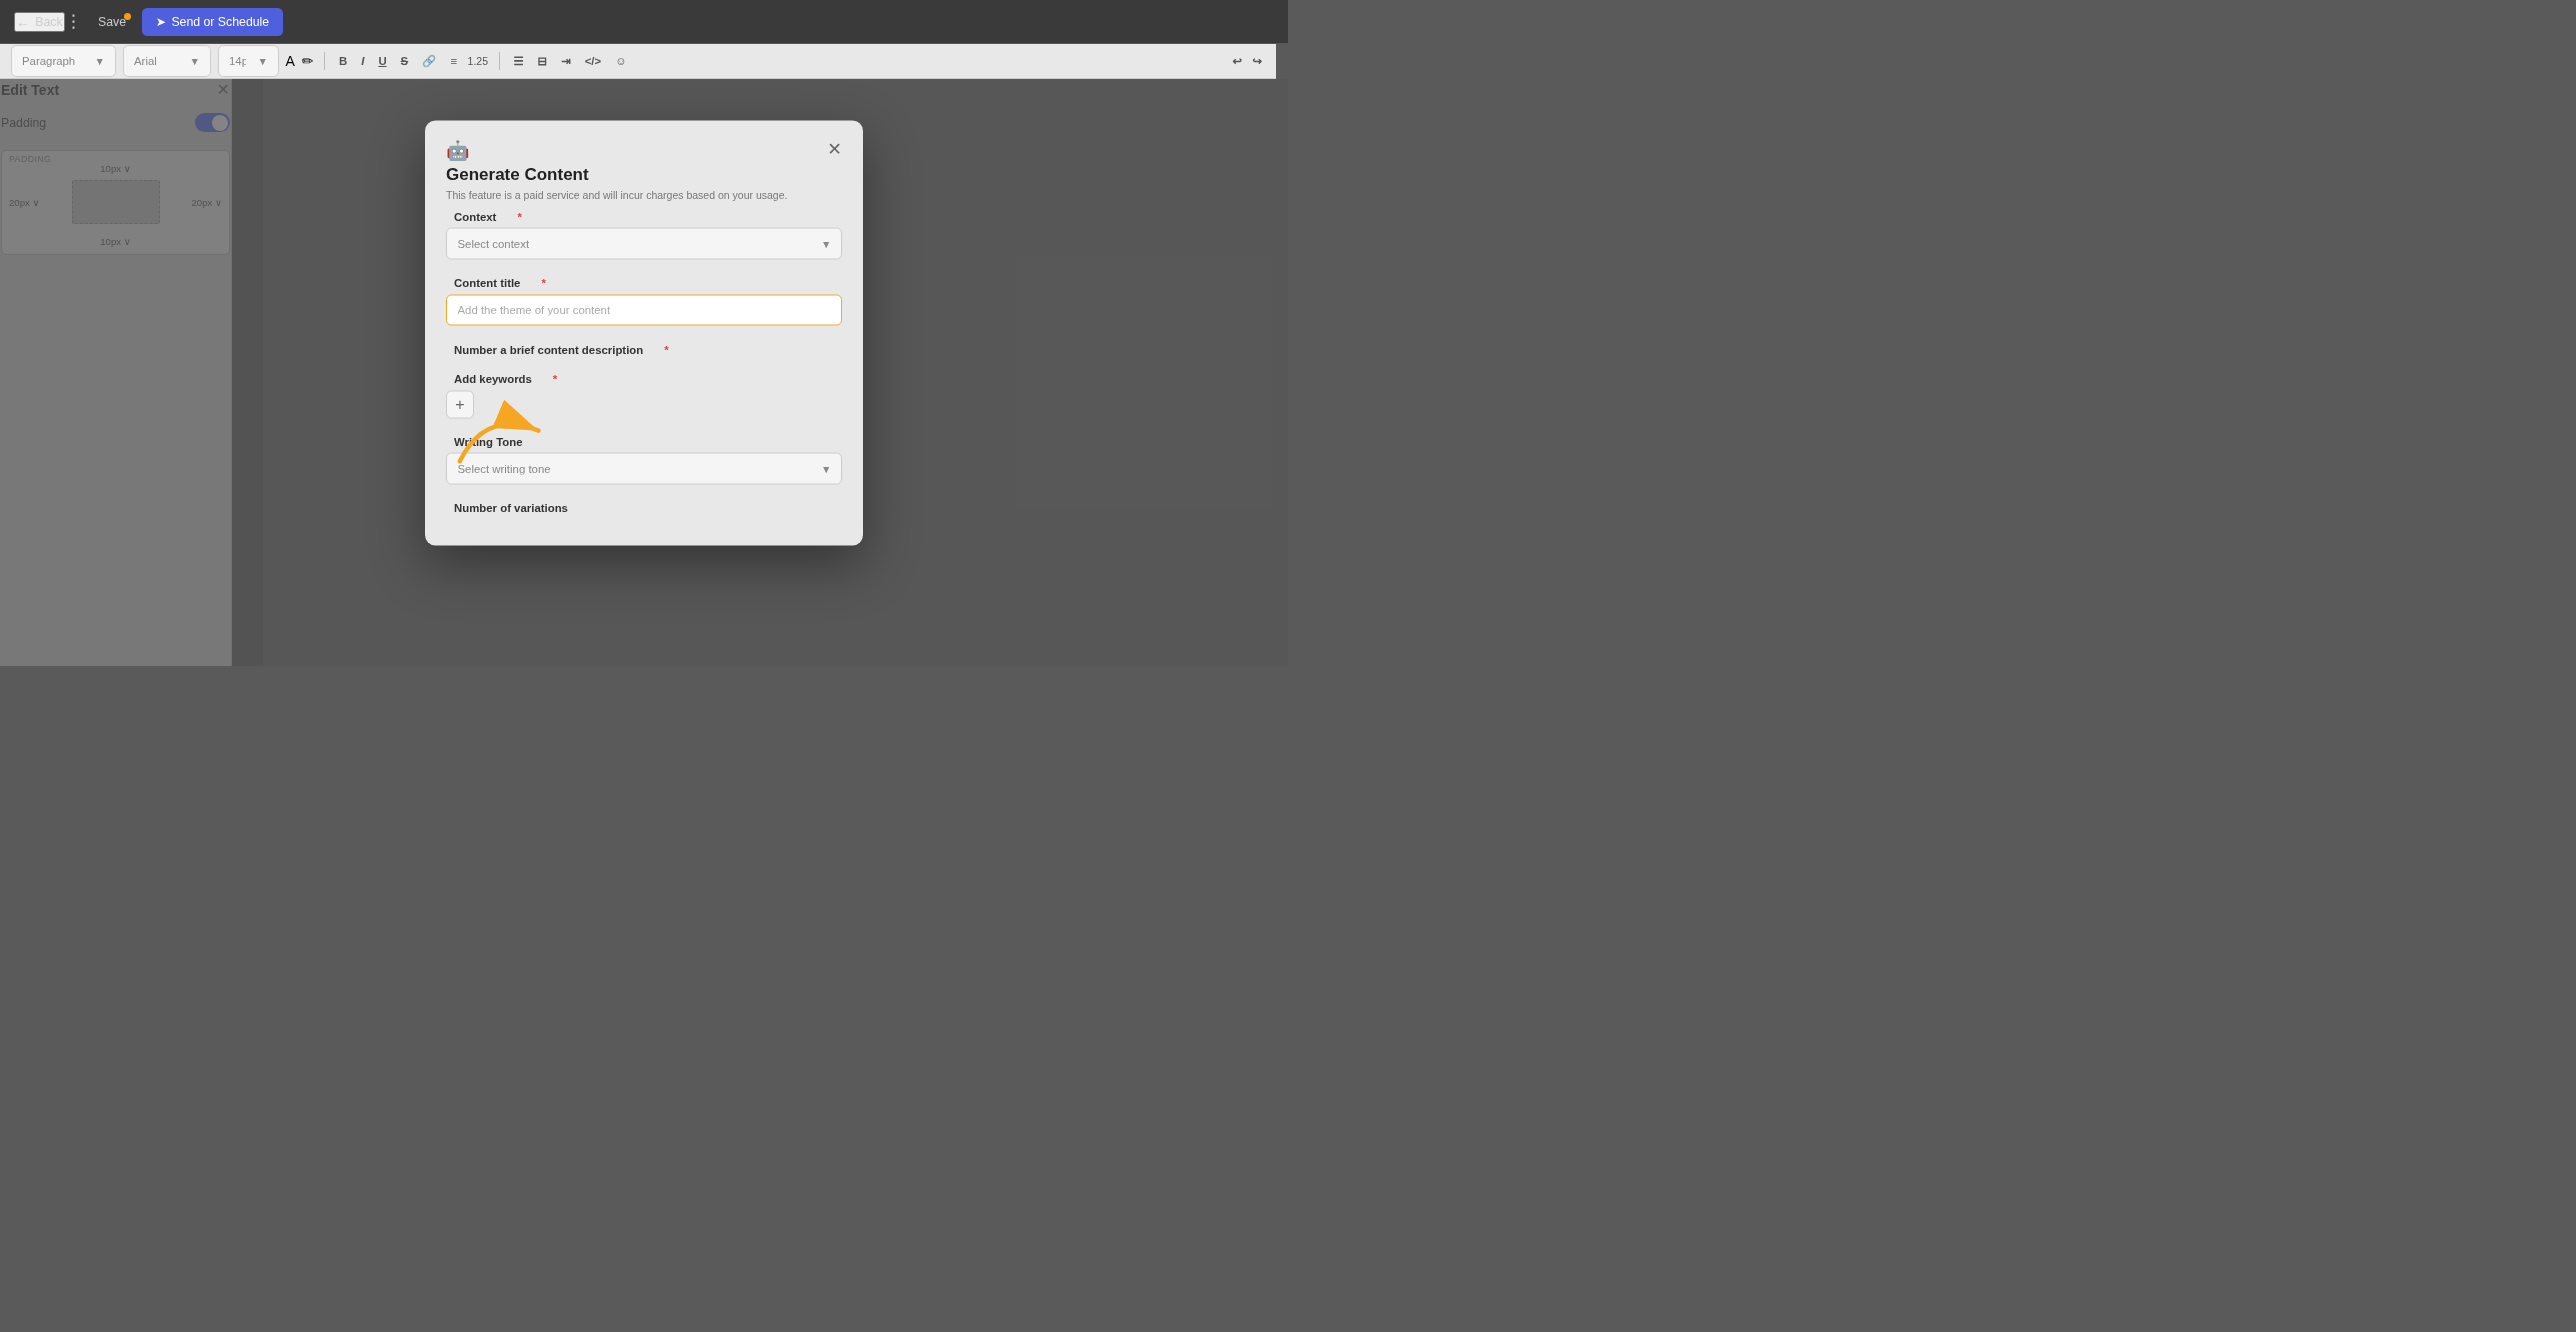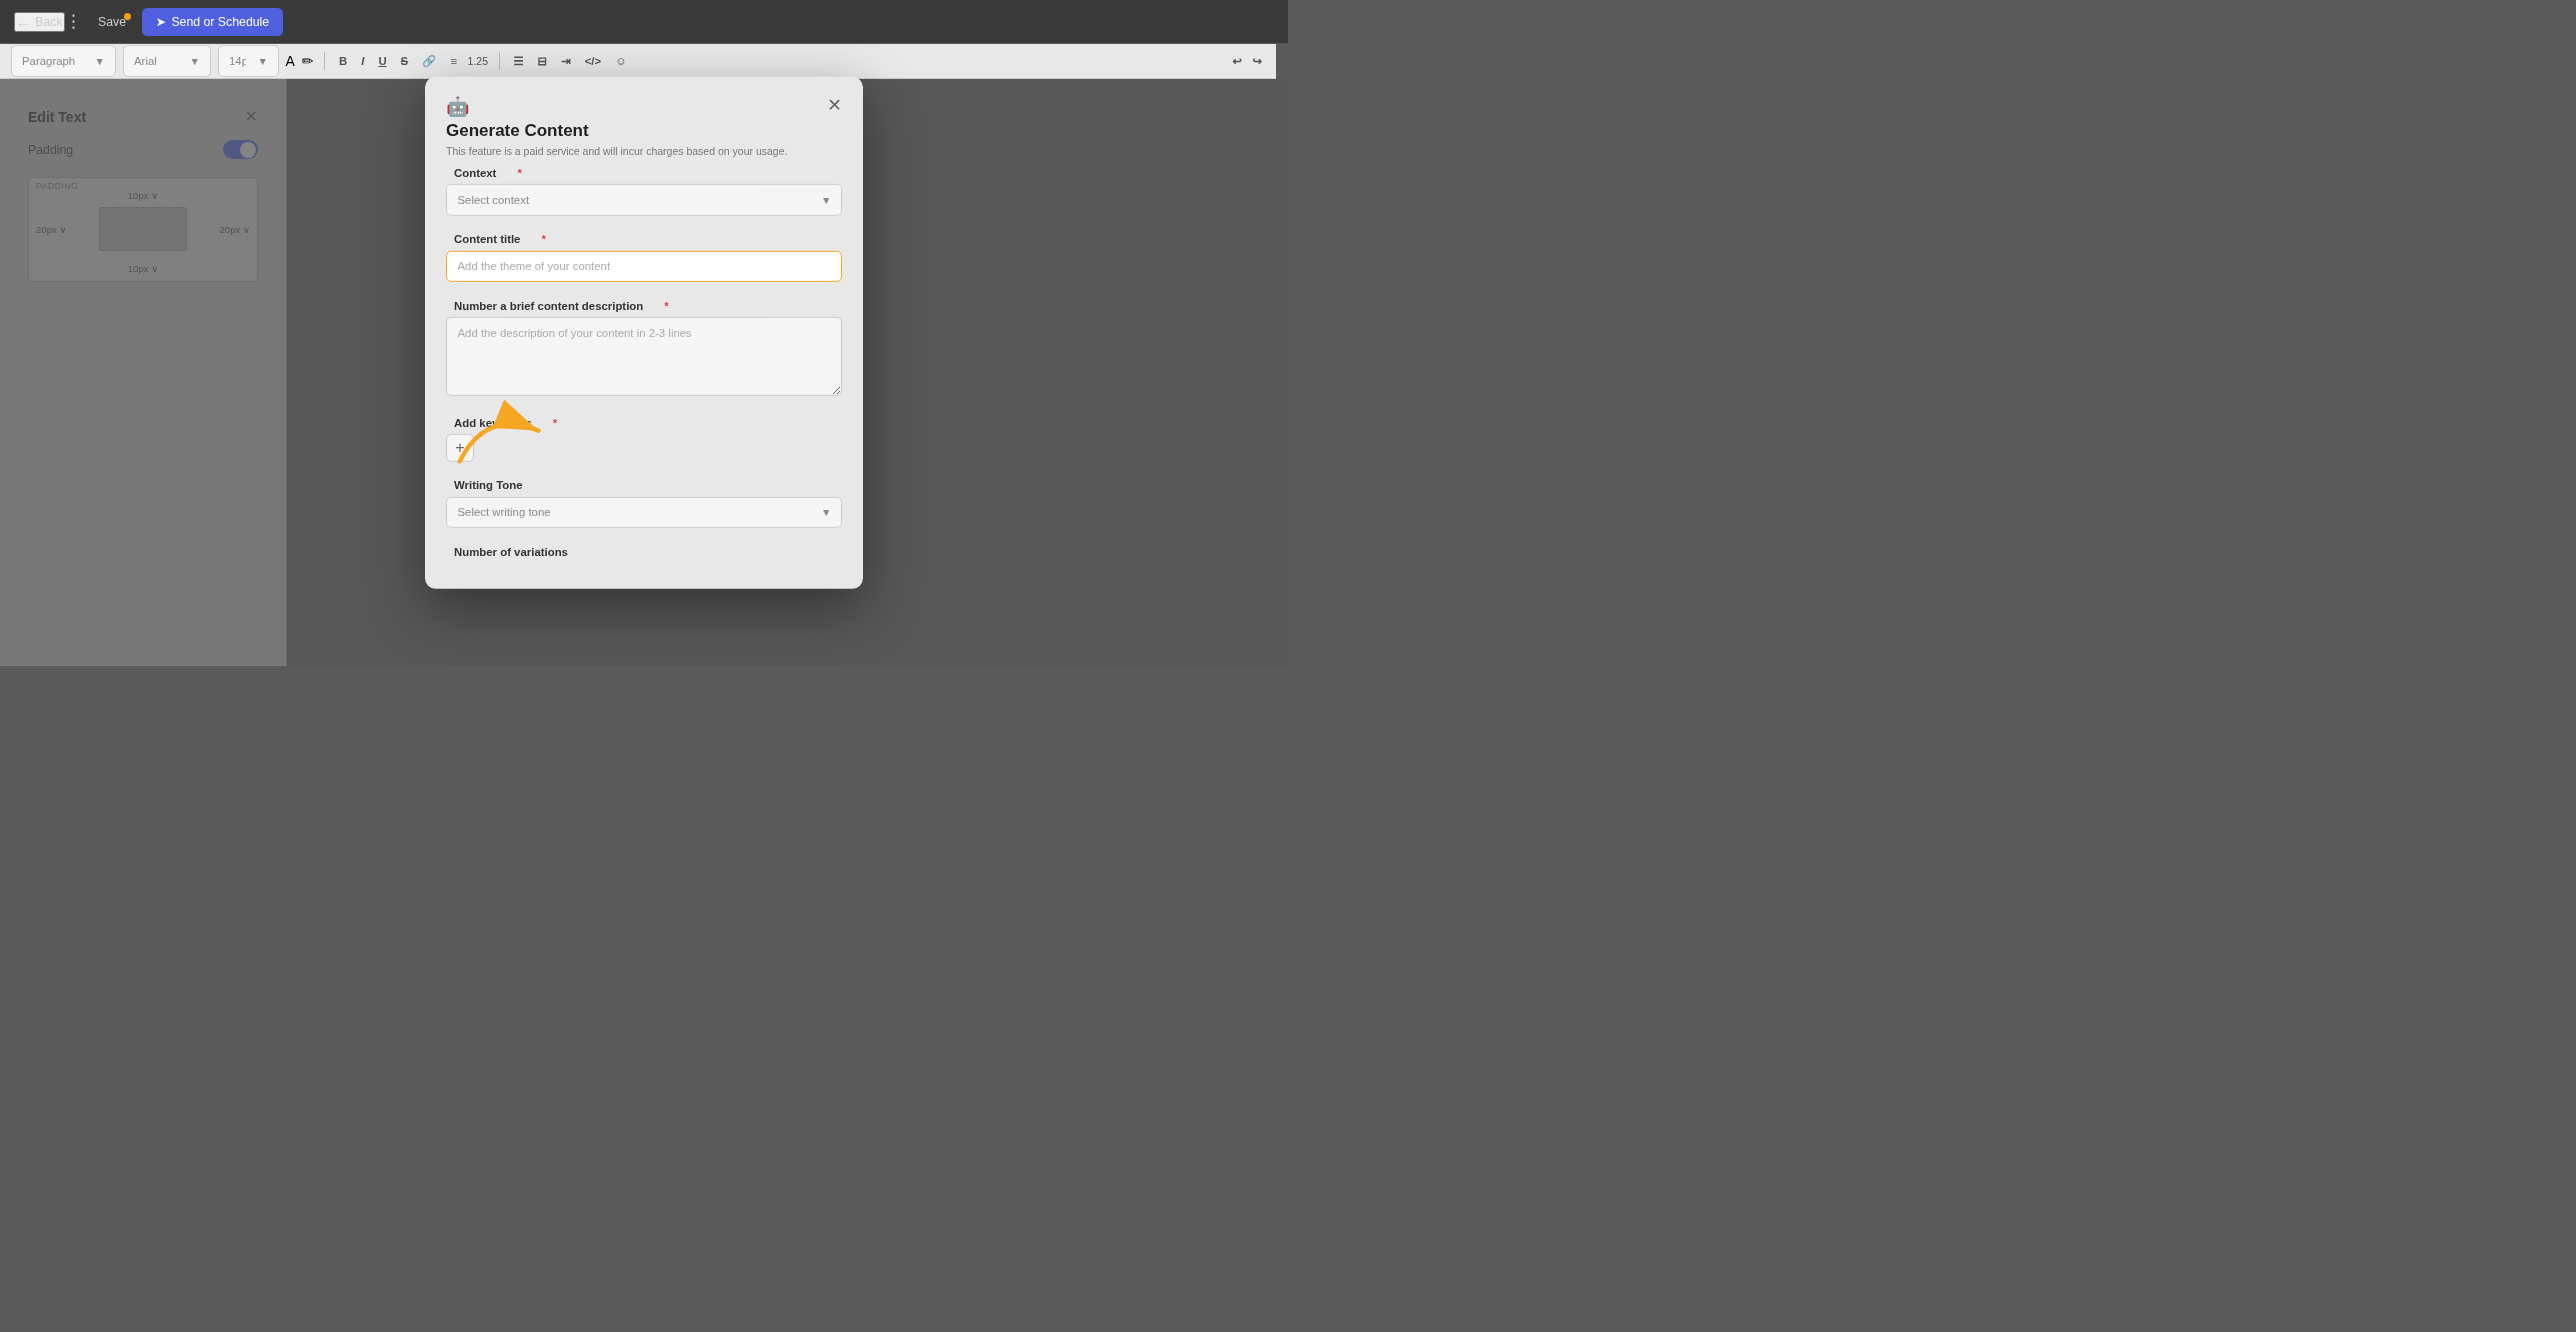--- a/index.html
+++ b/index.html
@@ -28,22 +28,22 @@
       border-bottom: 0.9px solid #ccc; z-index: 9;
     }
     .toolbar-divider { width: 0.9px; height: 17.5px; background: #bbb; margin: 0 3.5px; }
     .toolbar-btn { background: none; border: none; cursor: pointer; font-size: 11.4px; color: #555; padding: 1.8px 3.5px; font-weight: bold; }
     .toolbar-num { font-size: 10.5px; color: #555; }
     .toolbar-spacer { flex: 1; }
     .undo-redo { display: flex; gap: 3.5px; }
 
     
     .left-panel {
-      position: absolute; top: 79px; left: 0; width: 287px; bottom: 0;
-      background: #d8d8d8; border-right: 0.9px solid #bbb; z-index: 5; padding: 28px;
+      position: absolute; top: 79px; left: 0; width: 232px; bottom: 0;
+      background: #d8d8d8; border-right: 0.9px solid #bbb; z-index: 5; padding: 1px;
     }
     .panel-header { display: flex; align-items: center; justify-content: space-between; margin-bottom: 14px; }
     .panel-title { font-size: 14px; font-weight: 600; color: #333; }
     .close-panel { background: none; border: none; cursor: pointer; font-size: 16px; color: #666; }
     .padding-toggle { display: flex; align-items: center; justify-content: space-between; margin-bottom: 17.5px; }
     .padding-label { font-size: 12.3px; color: #444; }
     .toggle { width: 35px; height: 19px; background: #4f6ef5; border-radius: 9.6px; position: relative; cursor: pointer; }
     .toggle-thumb { position: absolute; right: 1.8px; top: 1.8px; width: 16px; height: 16px; background: #fff; border-radius: 50%; }
     .padding-visual { background: #f0f0f0; border: 0.9px solid #bbb; border-radius: 5.3px; padding: 10.5px; position: relative; height: 105px; display: flex; align-items: center; justify-content: center; }
     .pad-label { position: absolute; top: 3.5px; left: 7px; font-size: 8.8px; color: #888; text-transform: uppercase; letter-spacing: 0.4px; }
@@ -244,21 +244,20 @@
         <span class="required">*</span>
       </div>
       <input type="text" class="content-title-input" placeholder="Add the theme of your content" style="">
     </div>
 
     <div class="field-group">
       <div class="field-label">
         <span>Number a brief content description</span>
         <span class="required">*</span>
       </div>
-      <textarea class="description-textarea" placeholder="Add the description of your content in 2-3 lines" style=""></textarea>
     </div>
 
     <div class="field-group">
       <div class="field-label">
         <span>Add keywords</span>
         <span class="required">*</span>
       </div>
       <button class="add-keywords-btn">+</button>
     </div>
 

